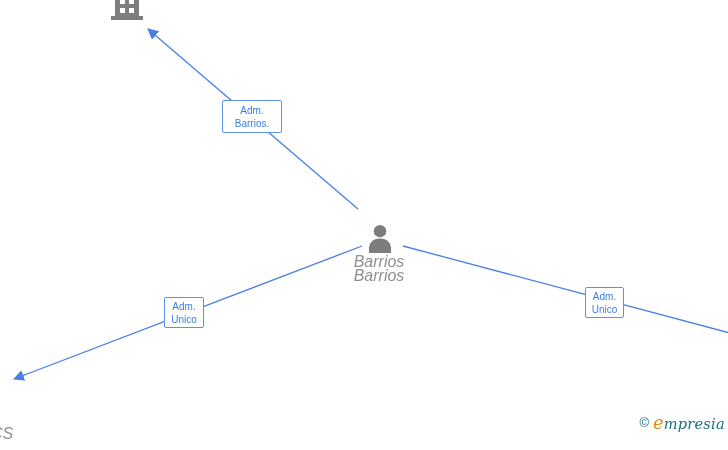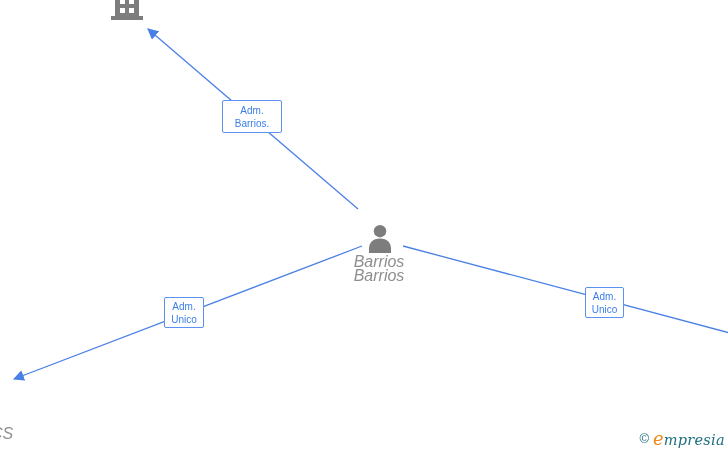--- a/index.html
+++ b/index.html
@@ -51,21 +51,21 @@
     display: flex;
     flex-direction: column;
     justify-content: center;
   }
   #label-mancom      { left: 222px; top: 100px; width: 60px; height: 33px; }
   #label-unico-left  { left: 164px; top: 297px; width: 40px; height: 31px; }
   #label-unico-right { left: 585px; top: 287px; width: 39px; height: 31px; }
 
   #watermark {
     position: absolute;
-    right: 3px; top: 428px;
+    right: 3px; top: 412px;
     white-space: nowrap;
     cursor: pointer;
   }
   #watermark .copy {
     color: var(--wm-teal);
     font-size: 13px;
     vertical-align: 2px;
     margin-right: 4px;
   }
   #watermark .brand-e {

